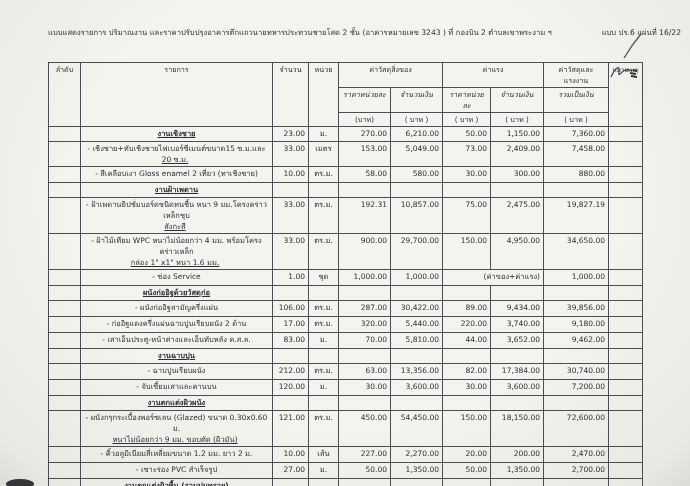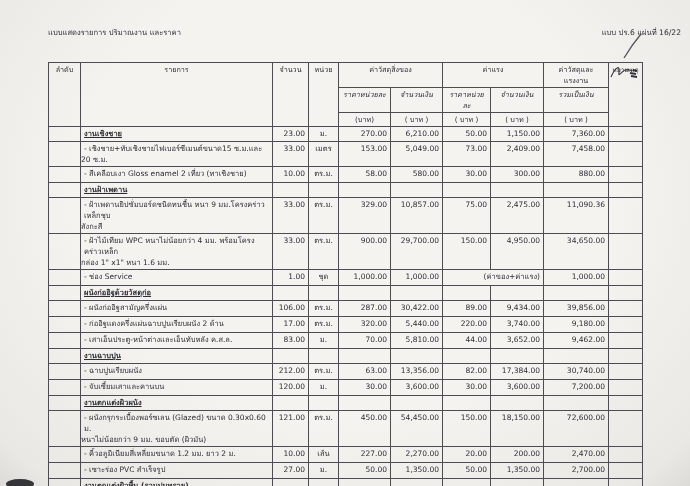--- a/index.html
+++ b/index.html
@@ -32,39 +32,40 @@
     vertical-align:top;
     overflow:hidden;
     font-weight:normal;
   }
   table#boq{border:1.5px solid #3a3a40;}
   thead th{vertical-align:middle;font-size:7.2px;padding:1px 1px;margin-left:12px;}
   thead tr.h1 th{height:19px;}
   thead tr.h2 th{height:12px;font-style:italic;}
   thead tr.h3 th{height:9px;}
   td.c-no{text-align:center;}
-  td.c-item{padding-left:5px;}
-  td.c-item .l2{padding-left:0px;margin-left:-3px;}
+  td.c-item{padding-left:5px;text-align:center;}
+  td.c-item .l2{padding-left:0px;margin-left:-3px;text-decoration:underline;}
   td.c-qty,td.c-matu,td.c-mata,td.c-labu,td.c-laba,td.c-tot{text-align:right;padding-right:5px;}
   td.c-unit{text-align:center;}
   td.c-labm{text-align:right;}
   tr.sec td{height:12px;}
   tr.sec td.c-item .l1{font-weight:bold;text-decoration:underline;}
   tr.item td{height:13px;}
   
   svg.marks{position:absolute;left:0;top:0;pointer-events:none;}
 </style>
 </head>
 <body>
 
 <div id="page">
 
   <div id="doc-header">
     <span class="left-group">
       <span>แบบแสดงรายการ ปริมาณงาน และราคา</span>
+      <span>ปรับปรุงอาคารตึกแถวนายทหารประทวนชายโสด 2 ชั้น (อาคารหมายเลข 3243 ) ที่ กองบิน 2 ตำบลเขาพระงาม ฯ</span>
     </span>
     <span>แบบ ปร.6 แผ่นที่ 16/22</span>
   </div>
 
   <table id="boq">
     <colgroup>
       <col style="width:32px">
         <col style="width:192px">
         <col style="width:36px">
         <col style="width:30px">
@@ -160,25 +161,25 @@
           <td class="c-remark"></td>
         </tr>
         <tr class="item two">
           <td class="c-no"></td>
           <td class="c-item">
             <div class="l1">- ฝ้าเพดานยิปซั่มบอร์ดชนิดทนชื้น หนา 9 มม.โครงคร่าวเหล็กชุบ</div>
             <div class="l2">สังกะสี</div>
           </td>
           <td class="c-qty">33.00</td>
           <td class="c-unit">ตร.ม.</td>
-          <td class="c-matu">329.00</td>
+          <td class="c-matu">192.31</td>
           <td class="c-mata">10,857.00</td>
           <td class="c-labu">75.00</td>
           <td class="c-laba">2,475.00</td>
-          <td class="c-tot">11,090.36</td>
+          <td class="c-tot">19,827.19</td>
           <td class="c-remark"></td>
         </tr>
         <tr class="item two">
           <td class="c-no"></td>
           <td class="c-item">
             <div class="l1">- ฝ้าไม้เทียม WPC หนาไม่น้อยกว่า 4 มม. พร้อมโครงคร่าวเหล็ก</div>
             <div class="l2">กล่อง 1" x1" หนา 1.6 มม.</div>
           </td>
           <td class="c-qty">33.00</td>
           <td class="c-unit">ตร.ม.</td>

